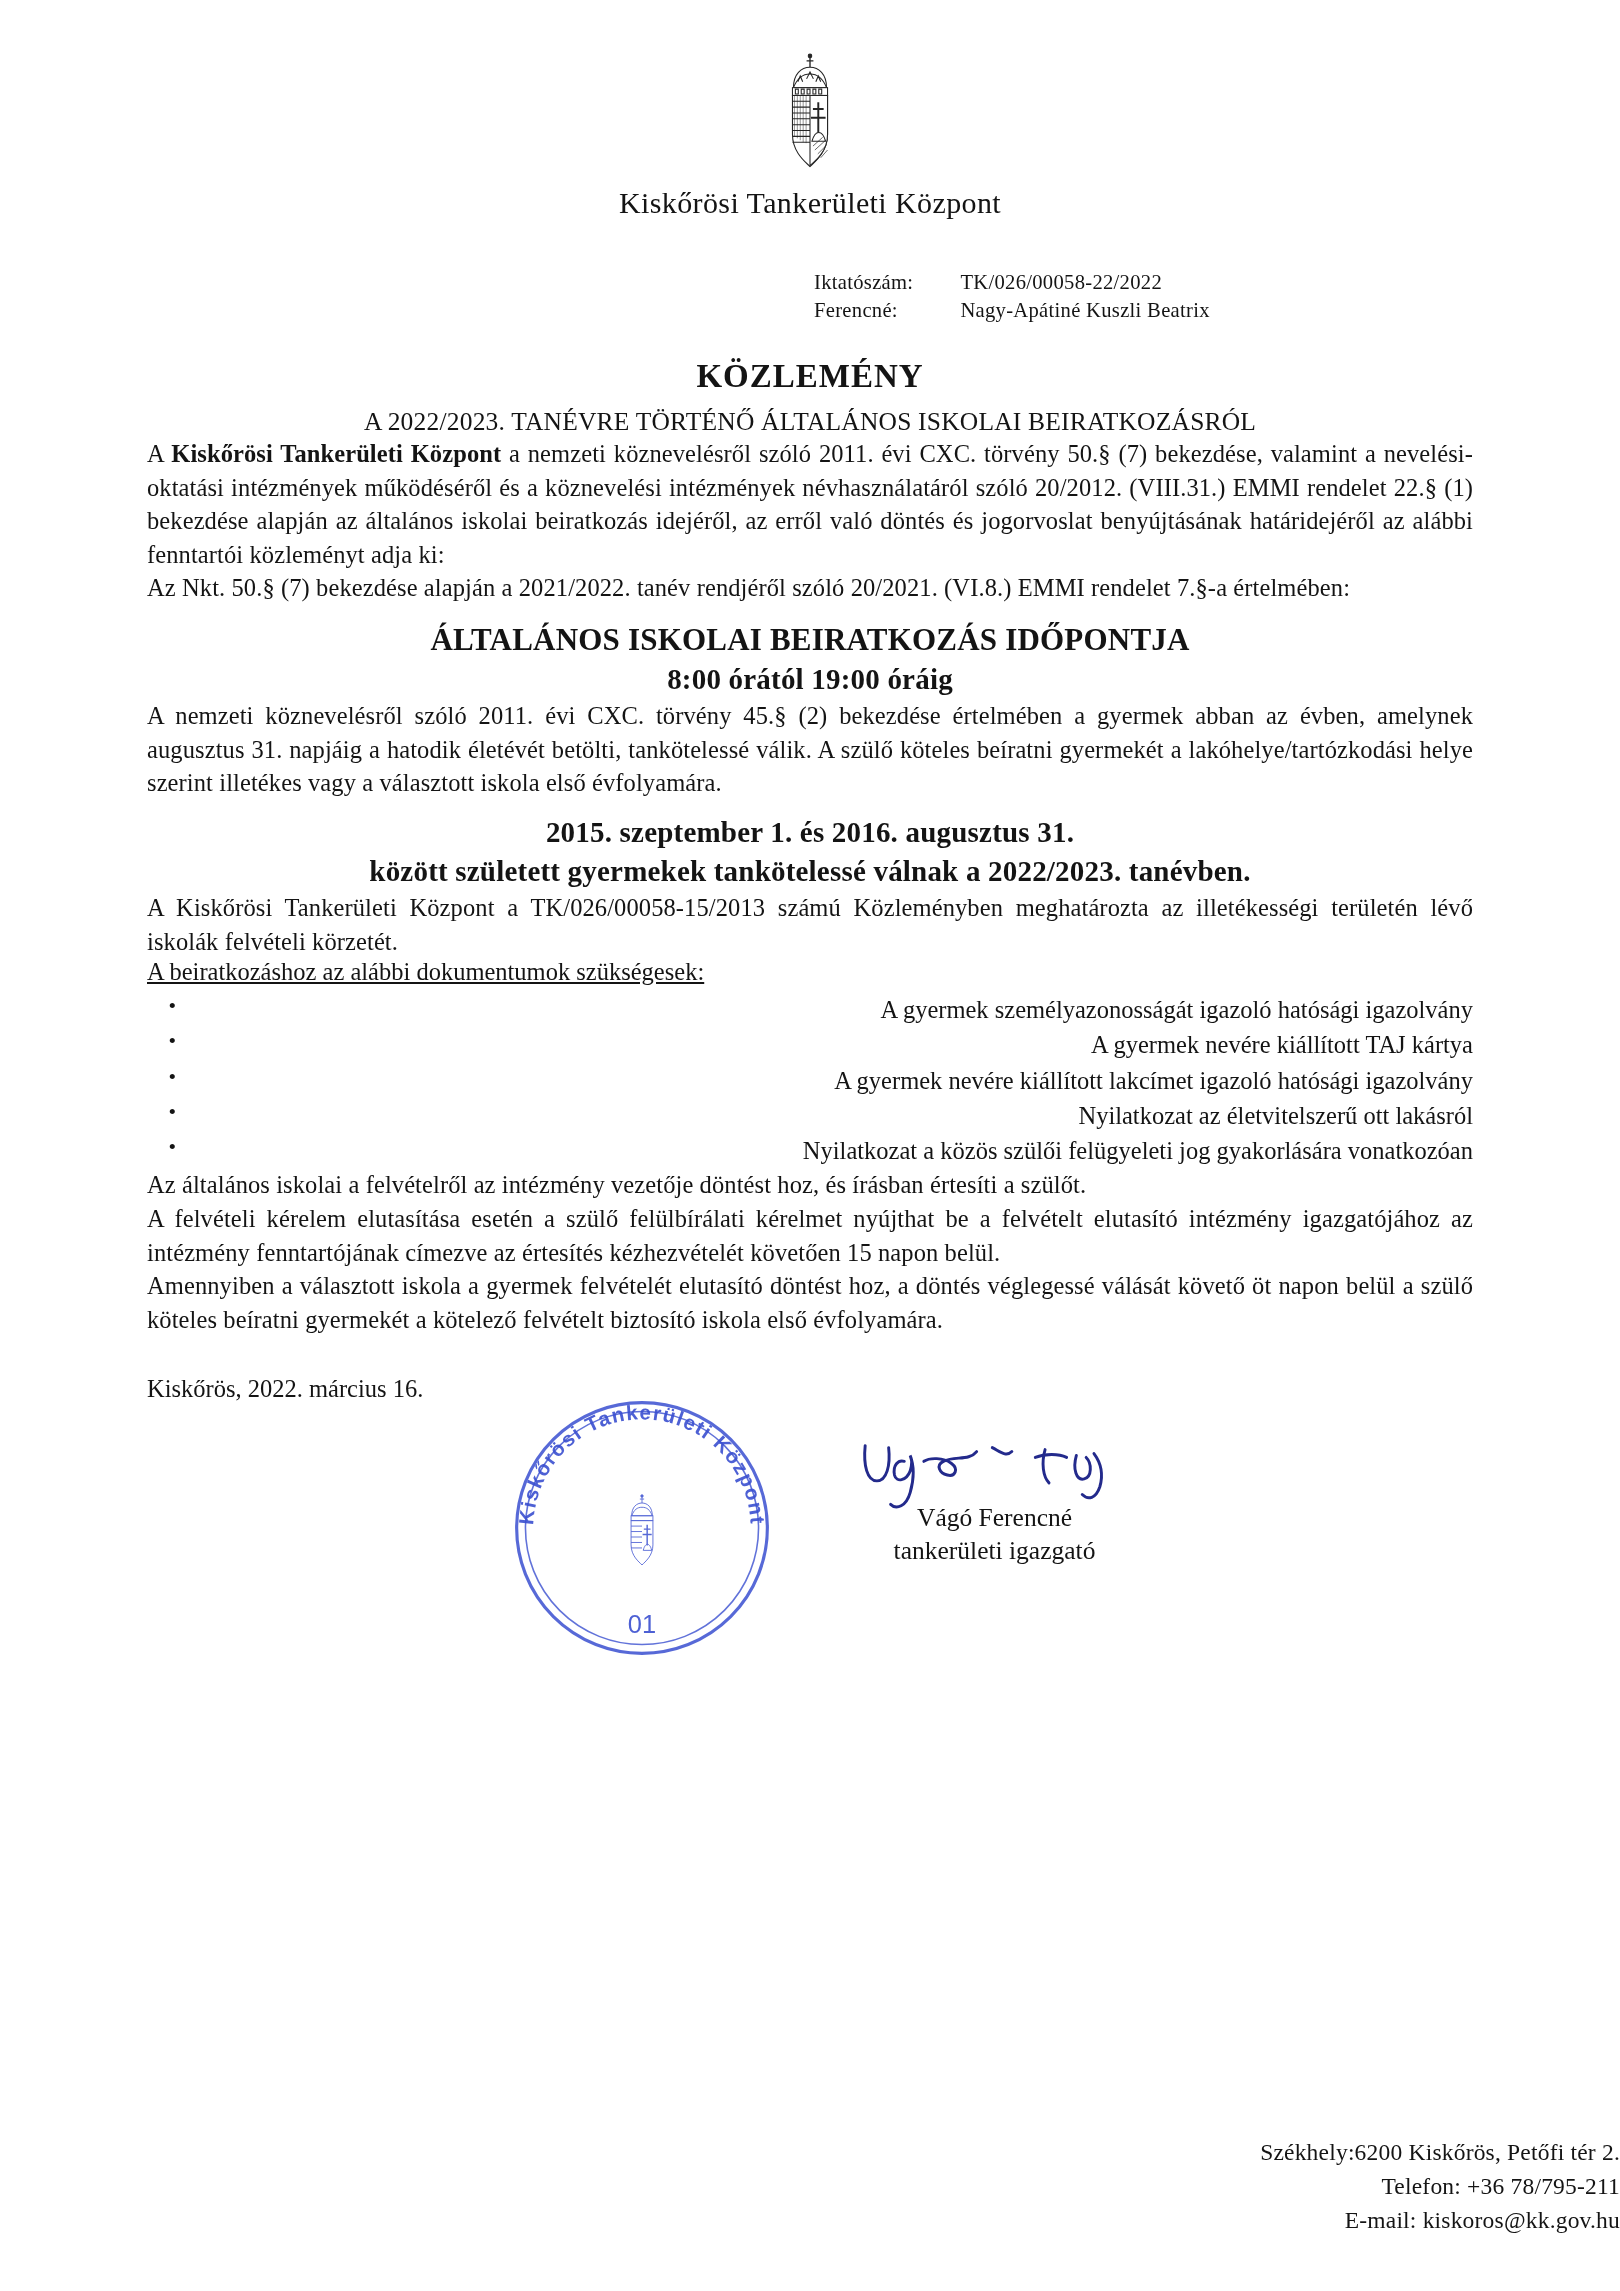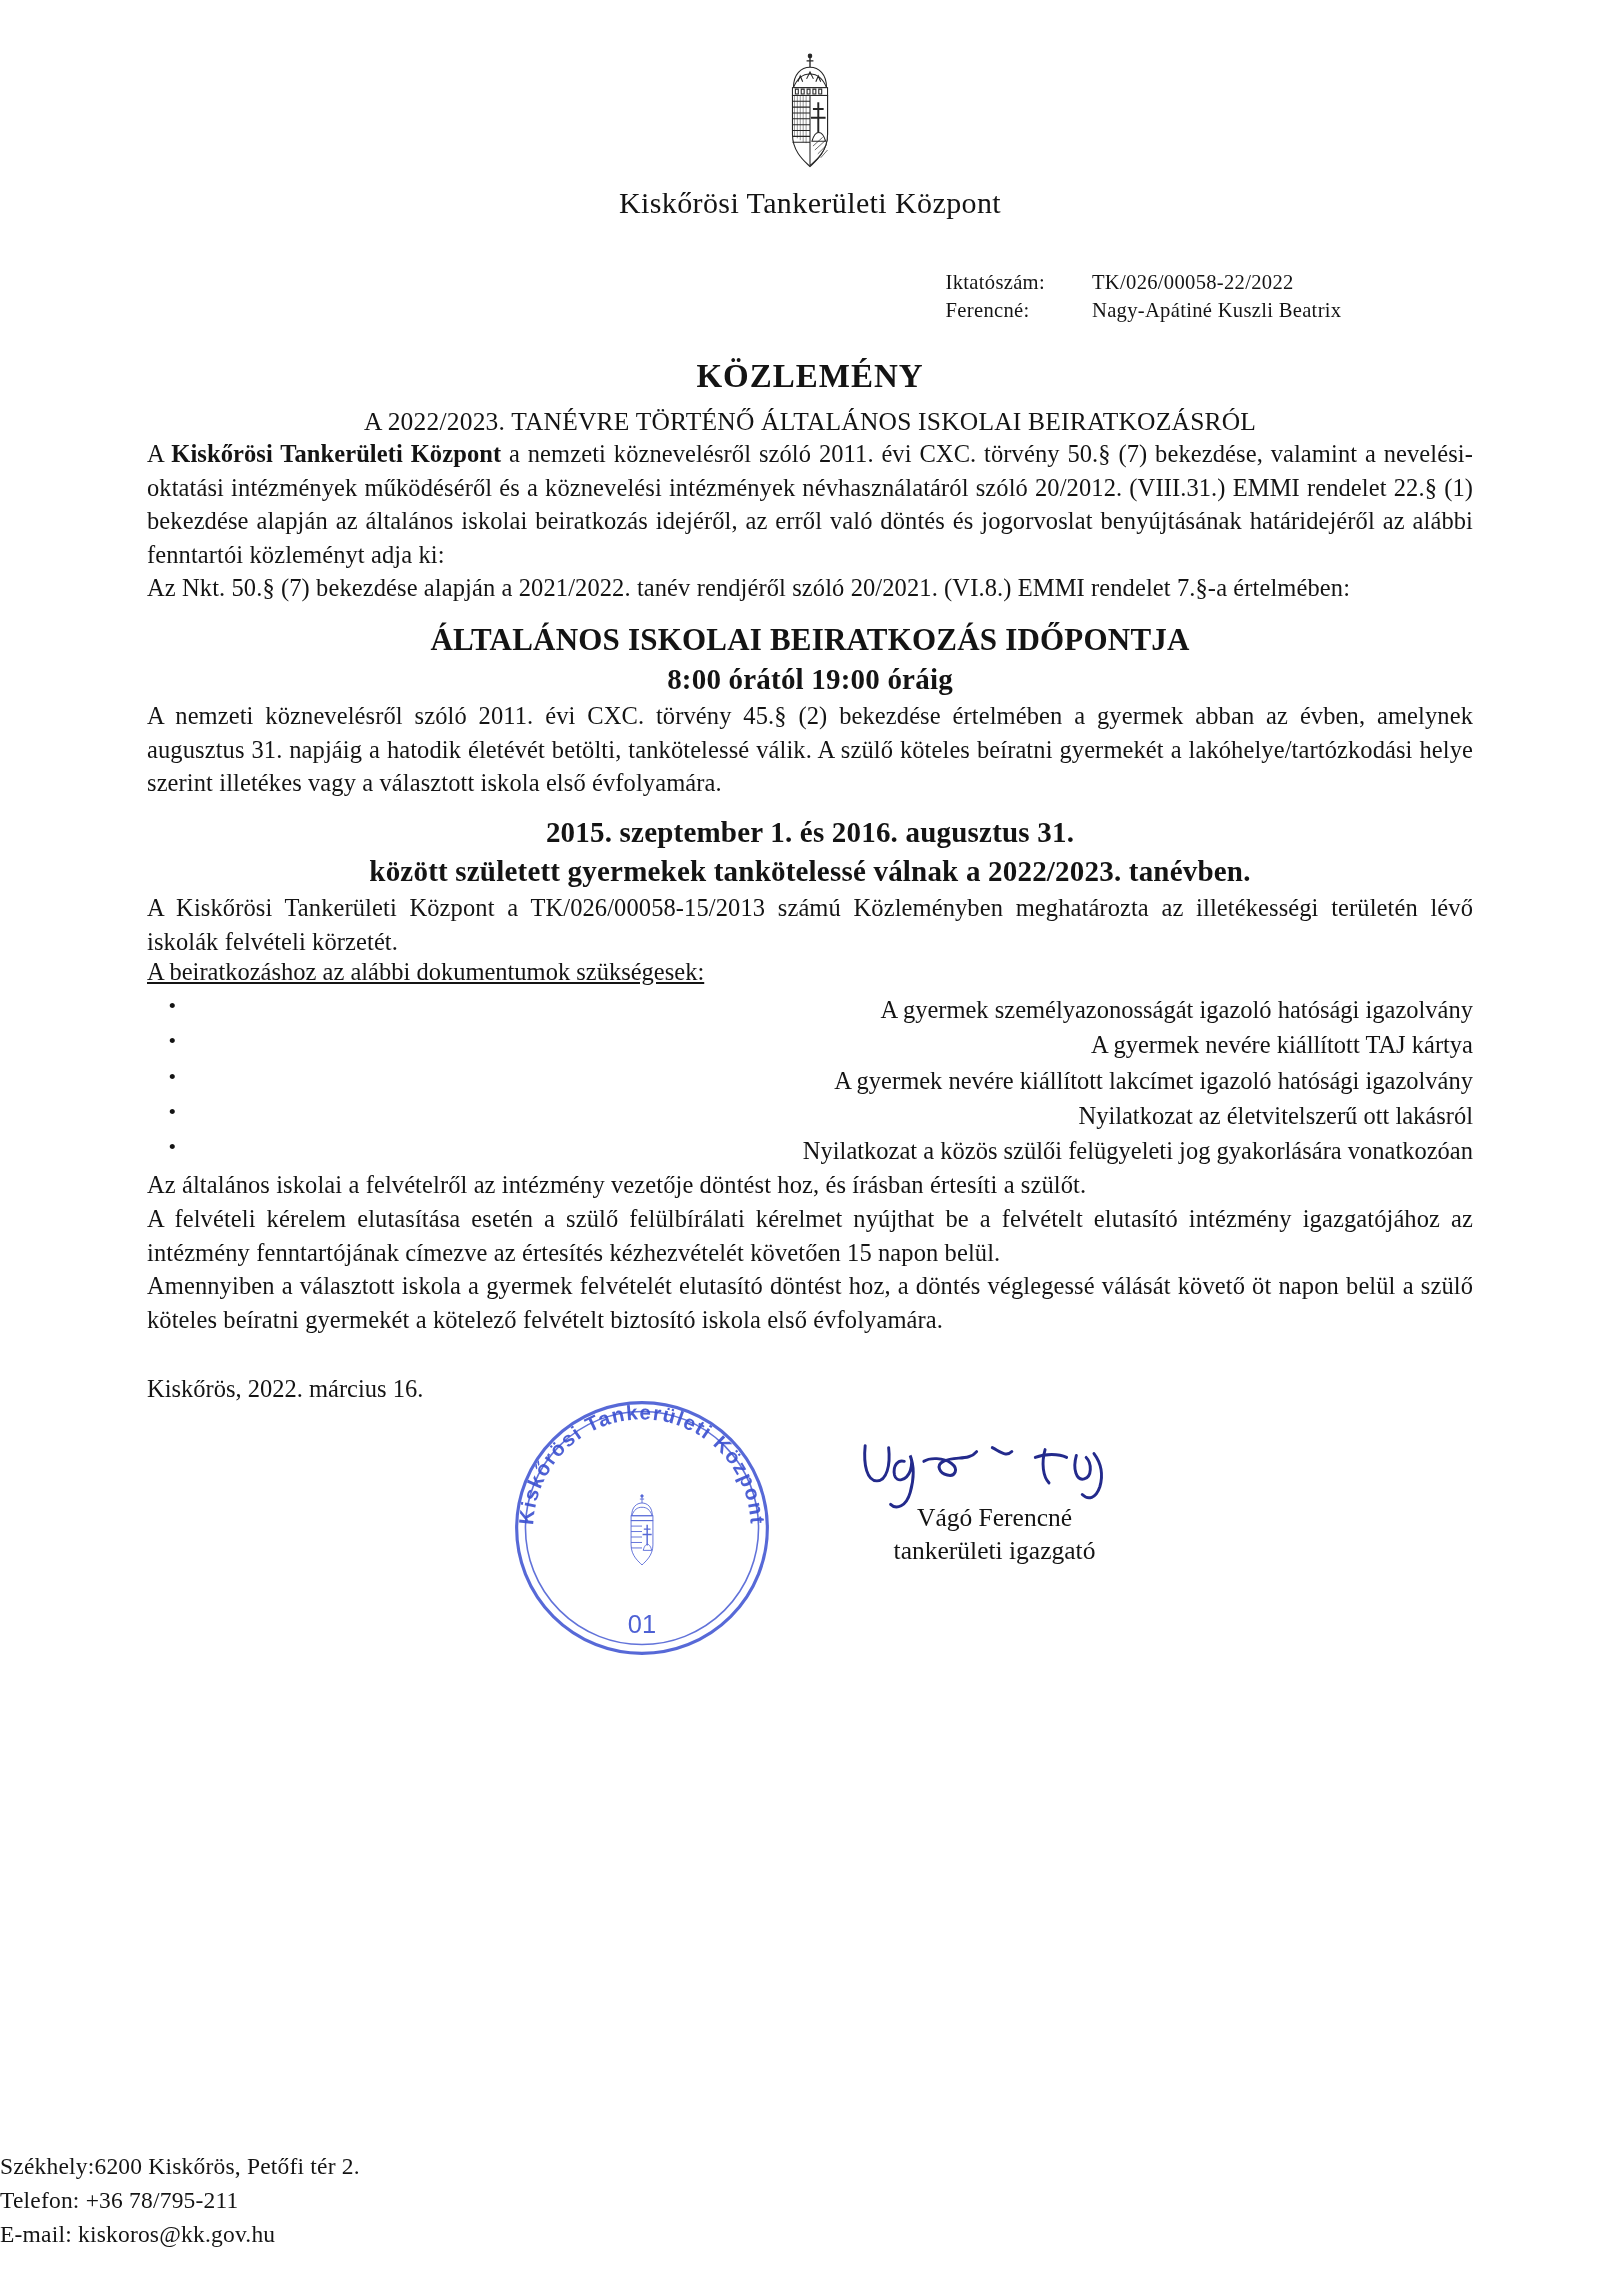--- a/index.html
+++ b/index.html
@@ -36,21 +36,21 @@
     font-size: 30px;
     letter-spacing: 0.4px;
     margin-top: 15.7px;
     font-family: "Liberation Serif", serif;
   }
 
   
   .meta {
     margin-top: 51px;
     display: flex;
-    justify-content: center;
+    justify-content: flex-start;
     padding-left: 667px;
   }
   .meta table {
     border-collapse: collapse;
     font-size: 20.6px;
     letter-spacing: 0.3px;
   }
   .meta td {
     padding: 0 0 4.9px 0;
     vertical-align: top;
@@ -153,22 +153,22 @@
     font-size: 25.5px;
     line-height: 1.3;
     width: 323px;
   }
 
   
   .footer {
     position: absolute;
     left: 0;
     right: 0;
-    bottom: 41px;
-    text-align: left;
+    bottom: 55px;
+    text-align: right;
     font-size: 23.5px;
     line-height: 1.45;
     letter-spacing: 0.2px;
   }
 </style>
 </head>
 <body>
 
 <div class="page">
 

